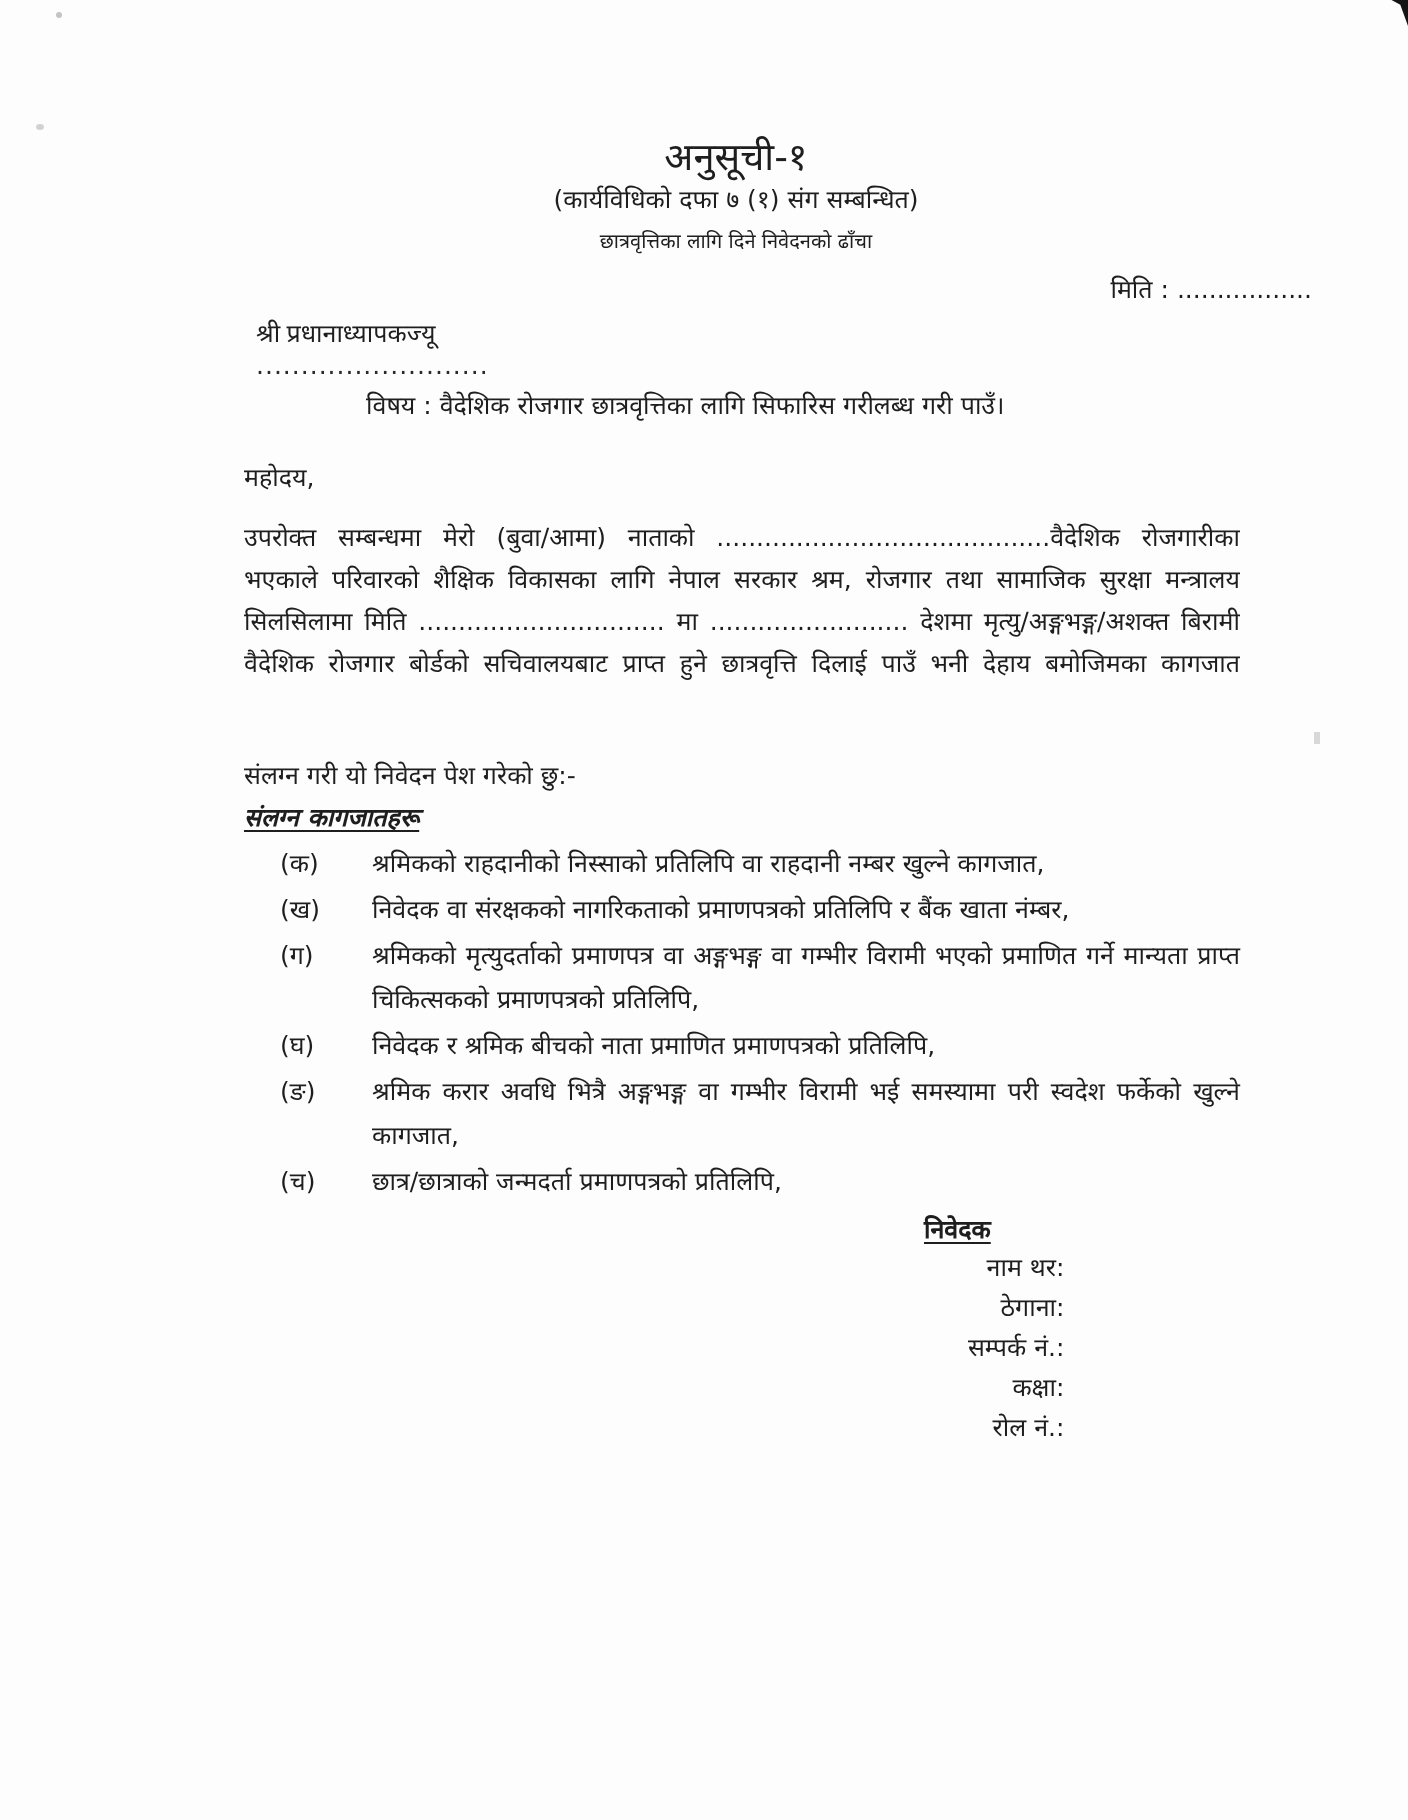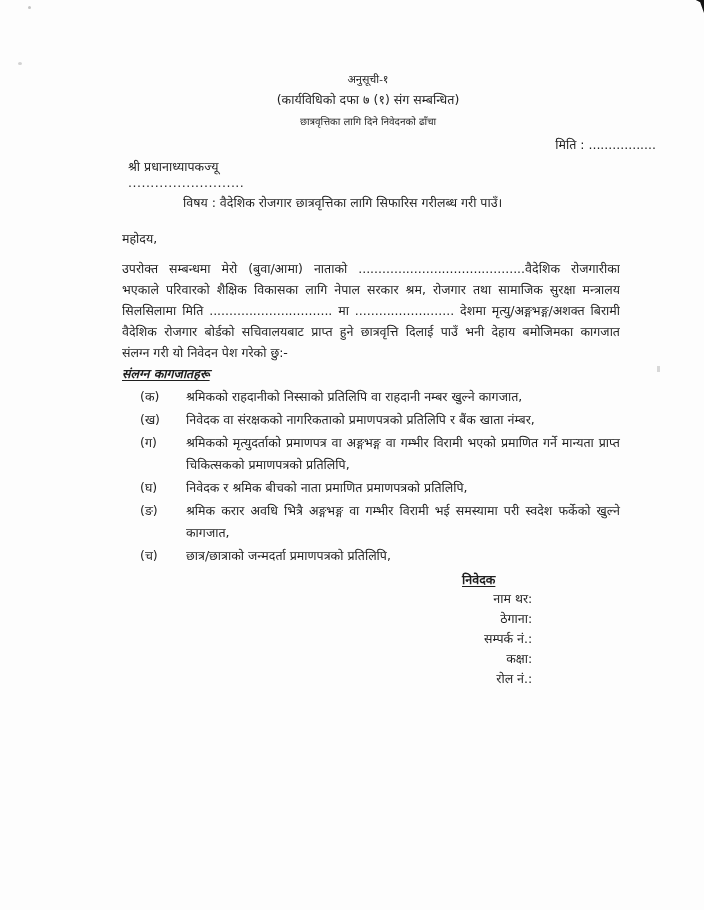--- a/index.html
+++ b/index.html
@@ -17,39 +17,39 @@
   .corner-mark{
     position:absolute;top:0;right:0;width:11px;height:13px;
     background:#141414;
     clip-path:polygon(25% 0,100% 0,100% 100%,65% 18%);
   }
   .speck-a{position:absolute;left:28px;top:6px;width:3px;height:3px;background:#c4c4c4;border-radius:50%;}
   .speck-b{position:absolute;left:18px;top:62px;width:4px;height:3px;background:#d2d2d2;border-radius:50%;}
   .speck-c{position:absolute;left:657px;top:366px;width:3px;height:6px;background:#d8d8d8;}
 
   .header{margin:70px 0 0 32px;text-align:center;}
-  .header .annex{font-size:11px;line-height:18px;font-family:Liberation Serif, serif;}
+  .header .annex{font-size:19px;line-height:18px;}
   .header .clause{font-size:12.5px;line-height:20px;margin-top:2px;}
   .header .form-title{font-size:10px;font-weight:normal;line-height:20px;margin-top:2px;text-align:center;}
 
   .date-line{margin:4px 48px 0 0;text-align:right;line-height:18px;}
 
-  .addressee{margin:4px 0 0 128px;line-height:18px;}
+  .addressee{margin:4px 0 0 128px;line-height:18px;font-family:Liberation Serif, serif;}
   .address-dots{margin:0 0 0 128px;line-height:14px;letter-spacing:.5px;color:#2a2a2a;}
 
   .subject{margin:4px 84px 0 183px;font-weight:normal;line-height:18px;}
 
   .salutation{margin:18px 0 0 122px;line-height:18px;}
 
   .para{margin:10px 84px 0 122px;}
   .para .pline{
     line-height:21px;max-height:22px;overflow:hidden;
     text-align:justify;text-align-last:justify;
   }
-  .para .pline.last{text-align:center;text-align-last:left;}
+  .para .pline.last{text-align:center;text-align-last:left;margin-top:35px;}
 
   .attach-heading{
     margin:1px 0 0 122px;font-weight:bold;line-height:20px;
     text-decoration:underline;text-underline-offset:2px;font-style:italic;
   }
 
   .attach-list{margin:2px 84px 0 140px;}
   .attach-item{display:flex;margin-bottom:1px;}
   .attach-item .label{flex:0 0 46px;line-height:22px;}
   .attach-item .text{flex:1;line-height:22px;text-align:justify;}

